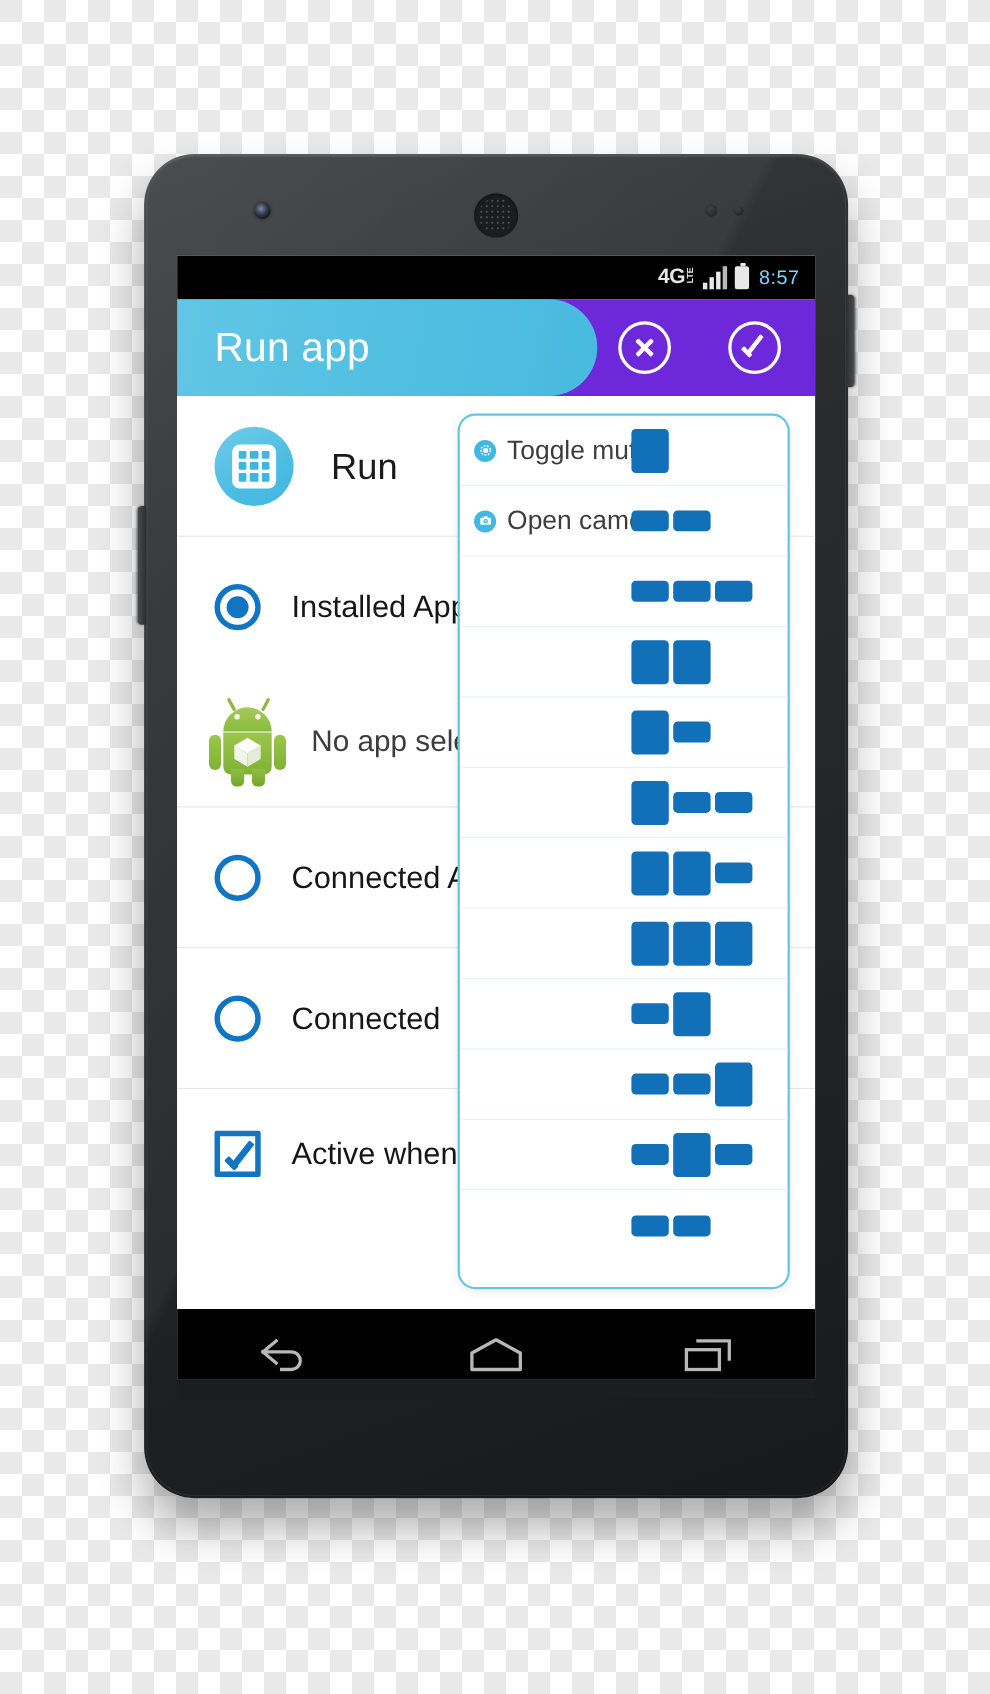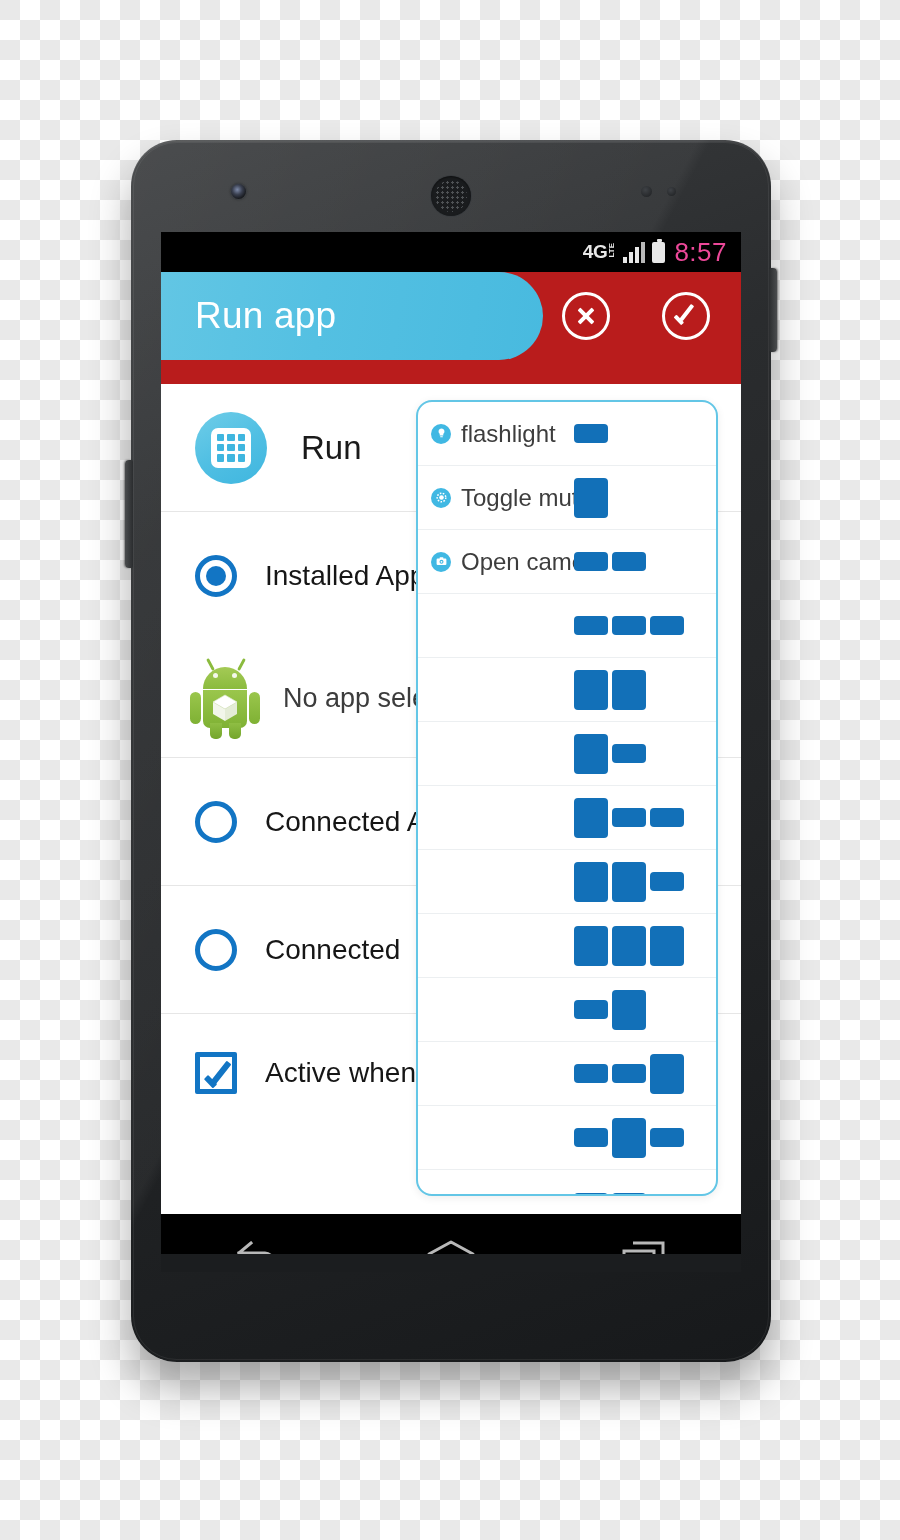--- a/index.html
+++ b/index.html
@@ -78,25 +78,25 @@
   #signal-icon{display:flex;align-items:flex-end;gap:2px;height:22px;}
   #signal-icon b{display:block;width:4px;background:#b9b9b9;border-radius:0;}
   #signal-icon b.on{background:#e8e8e8;}
   #signal-icon b:nth-child(1){height:6px;}
   #signal-icon b:nth-child(2){height:11px;}
   #signal-icon b:nth-child(3){height:16px;}
   #signal-icon b:nth-child(4){height:21px;}
   #battery-icon{width:13px;height:21px;border:2px solid #e8e8e8;border-radius:2px;position:relative;
     background:#e8e8e8;box-sizing:border-box;}
   #battery-icon::before{content:"";position:absolute;left:3px;top:-5px;width:5px;height:3px;background:#e8e8e8;border-radius:1px;}
-  #clock{color:#ec4899;font-size:26px;letter-spacing:.5px;margin-left:2px;}
+  #clock{color:#7dd3fc;font-size:18px;letter-spacing:.5px;margin-left:2px;}
 
   
   #titlebar{
-    position:relative;height:112px;background:#b91c1c;display:flex;align-items:center;
+    position:relative;height:88px;background:#6d28d9;display:flex;align-items:center;
   }
   #title-pill{
     position:absolute;left:0;top:0;height:88px;width:382px;
     background:linear-gradient(100deg,#62c6e4 0%,#54c0e2 42%,#48badf 100%);
     border-top-right-radius:52px;border-bottom-right-radius:52px;
     display:flex;align-items:center;
   }
   #title-text{
     color:#ffffff;font-size:37px;margin-left:34px;letter-spacing:.2px;font-weight:400;
   }
@@ -326,32 +326,20 @@
 
       <div class="row" id="check-row">
         <span class="checkbox checked"></span>
         <span class="opt-label">Active when screen off</span>
       </div>
 
       <div id="overlay">
           <div class="ov-row">
             <span class="ov-icon">
               <svg width="13" height="13" viewBox="0 0 13 13">
-                <path d="M6.5 1.5a3 3 0 0 0-1.8 5.4v1.5h3.6V6.9A3 3 0 0 0 6.5 1.5z" fill="#fff"></path>
-                <rect x="5.1" y="9.2" width="2.8" height="1.1" rx="0.5" fill="#fff"></rect>
-              </svg>
-            </span>
-            <span class="ov-label">flashlight</span>
-            <span class="ov-pattern">
-              <i class="blk s" style="background: rgb(18, 112, 184);"></i>
-            </span>
-          </div>
-          <div class="ov-row">
-            <span class="ov-icon">
-              <svg width="13" height="13" viewBox="0 0 13 13">
                 <circle cx="6.5" cy="6.5" r="2.3" fill="#fff"></circle>
                 <circle cx="6.5" cy="6.5" r="4.3" fill="none" stroke="#fff" stroke-width="1.5" stroke-dasharray="1.6 1.4"></circle>
               </svg>
             </span>
             <span class="ov-label">Toggle mute</span>
             <span class="ov-pattern">
               <i class="blk t" style="background: rgb(18, 112, 184);"></i>
             </span>
           </div>
           <div class="ov-row">

